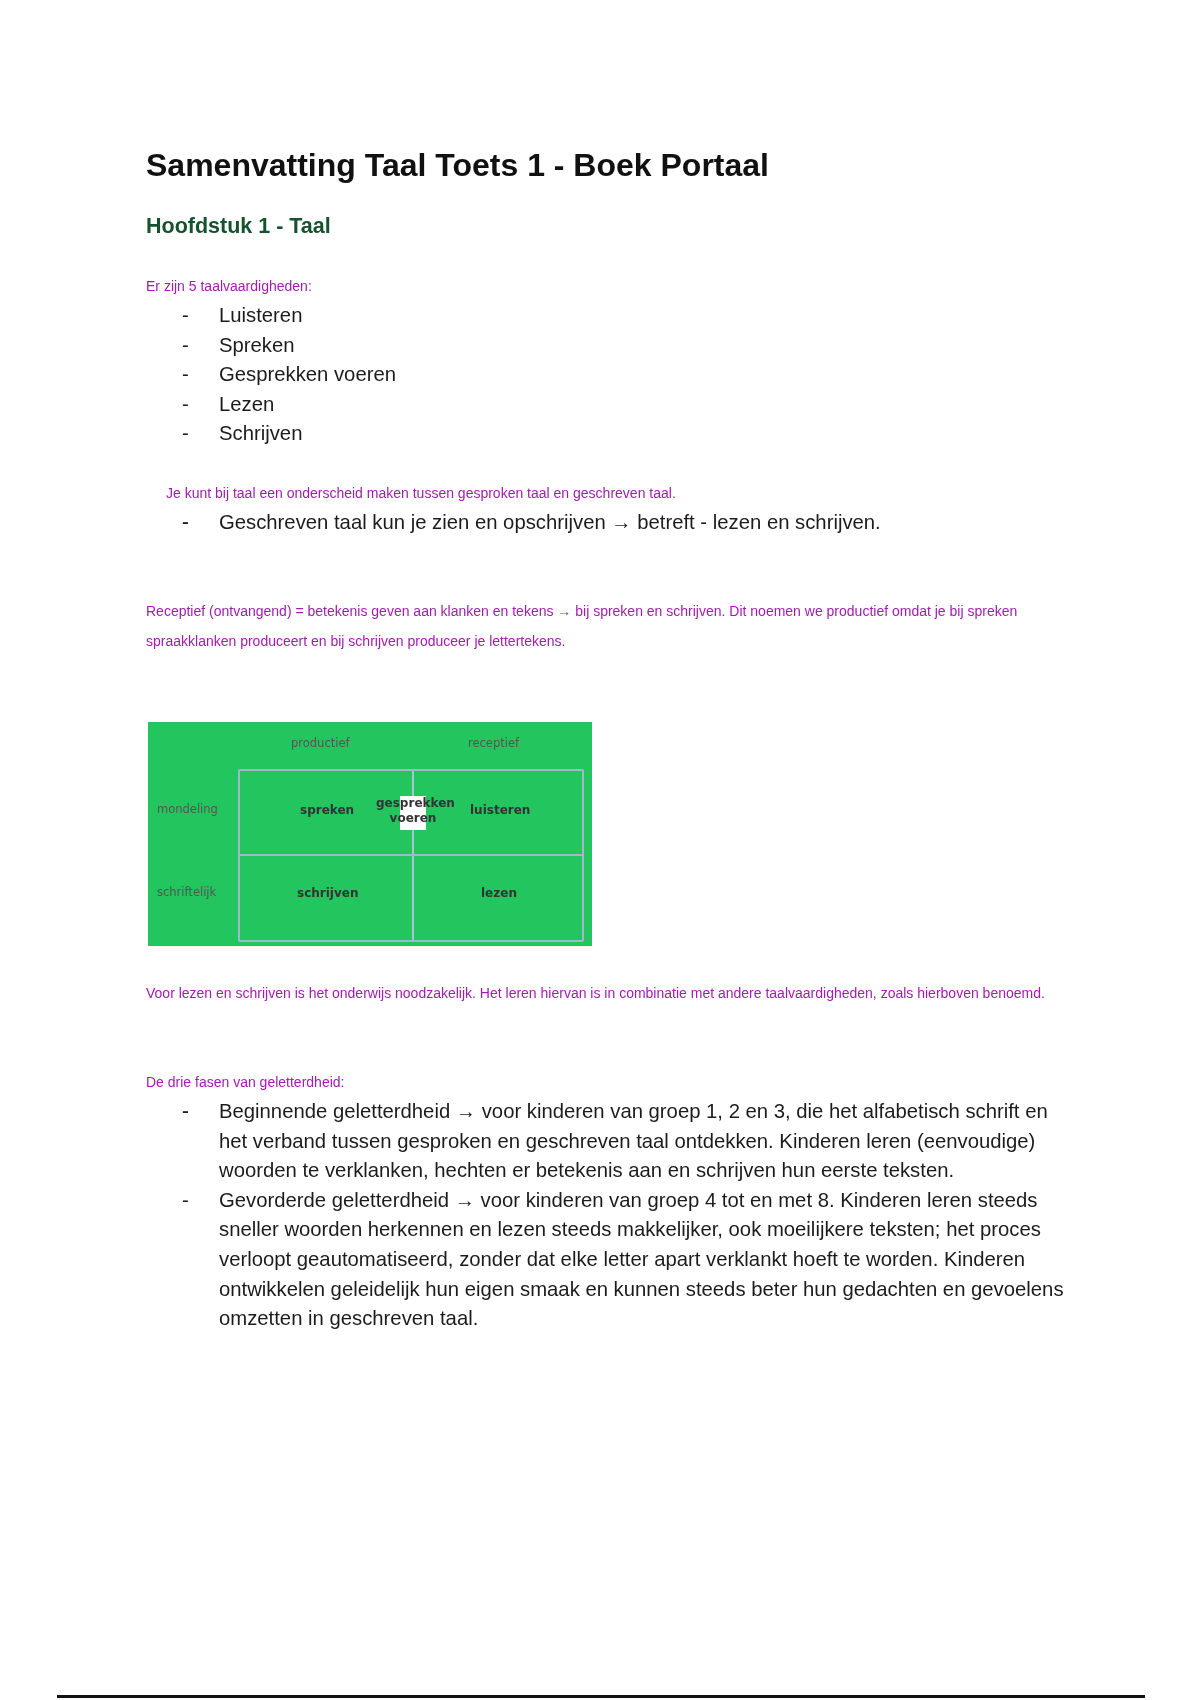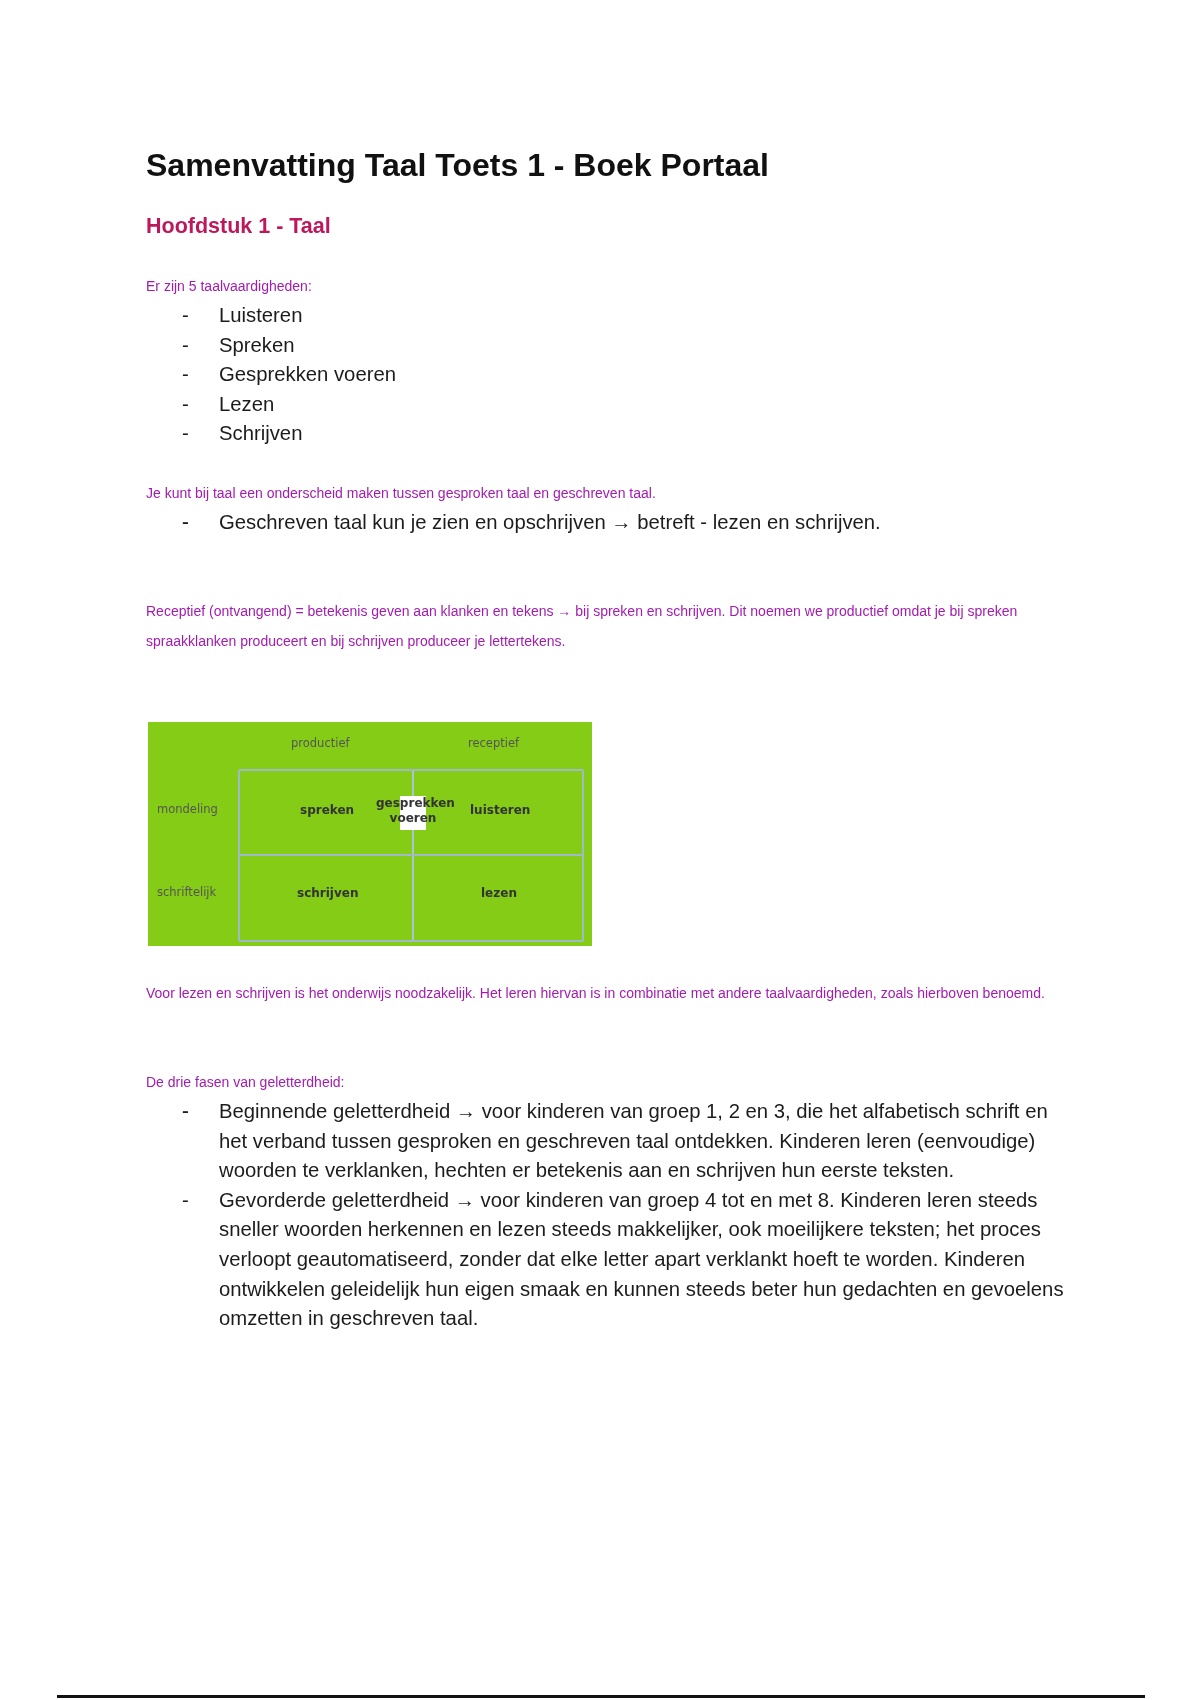--- a/index.html
+++ b/index.html
@@ -30,21 +30,21 @@
       white-space: nowrap;
       color: #111;
     }
     .heading {
       position: absolute;
       top: 214px;
       left: 0;
       font-size: 21.5px;
       font-weight: bold;
       white-space: nowrap;
-      color: #be185d;
+      color: #14532d;
     }
     .para {
       position: absolute;
       left: 0;
       width: 920px;
       font-size: 14px;
       line-height: 29.6px;
       color: #a21caf;
     }
     .list {
@@ -71,21 +71,21 @@
       padding-right: 0;
     }
 
     
     .diagram {
       position: absolute;
       left: 148px;
       top: 722px;
       width: 444px;
       height: 224px;
-      background: #84cc16;
+      background: #22c55e;
       font-family: "DejaVu Sans", sans-serif;
       color: #444;
     }
     .diagram .colhead {
       position: absolute;
       top: 14px;
       font-size: 11.5px;
       color: #555;
     }
     .diagram .rowhead {
@@ -162,21 +162,21 @@
   <div class="para" style="top:272px;">Er zijn 5 taalvaardigheden:</div>
 
   <ul class="list" style="top:301px;">
     <li><span class="dash">-</span><span>Luisteren</span></li>
     <li><span class="dash">-</span><span>Spreken</span></li>
     <li><span class="dash">-</span><span>Gesprekken voeren</span></li>
     <li><span class="dash">-</span><span>Lezen</span></li>
     <li><span class="dash">-</span><span>Schrijven</span></li>
   </ul>
 
-  <div class="para" style="top:479px;">Je kunt bij taal een onderscheid maken tussen gesproken taal en geschreven taal.</div>
+  <div class="para" style="top:479px;margin-left:20px;">Je kunt bij taal een onderscheid maken tussen gesproken taal en geschreven taal.</div>
 
   <ul class="list" style="top:508px;">
     <li><span class="dash">-</span></li>
     <li><span class="dash">-</span><span>Geschreven taal kun je zien en opschrijven → betreft - lezen en schrijven.</span></li>
   </ul>
 
   <div class="para" style="top:597px; width:900px;">Receptief (ontvangend) = betekenis geven aan klanken en tekens → bij spreken en schrijven. Dit noemen we productief omdat je bij spreken spraakklanken produceert en bij schrijven produceer je lettertekens.</div>
 
   <div class="para" style="top:979px; width:920px;">Voor lezen en schrijven is het onderwijs noodzakelijk. Het leren hiervan is in combinatie met andere taalvaardigheden, zoals hierboven benoemd.</div>
 

